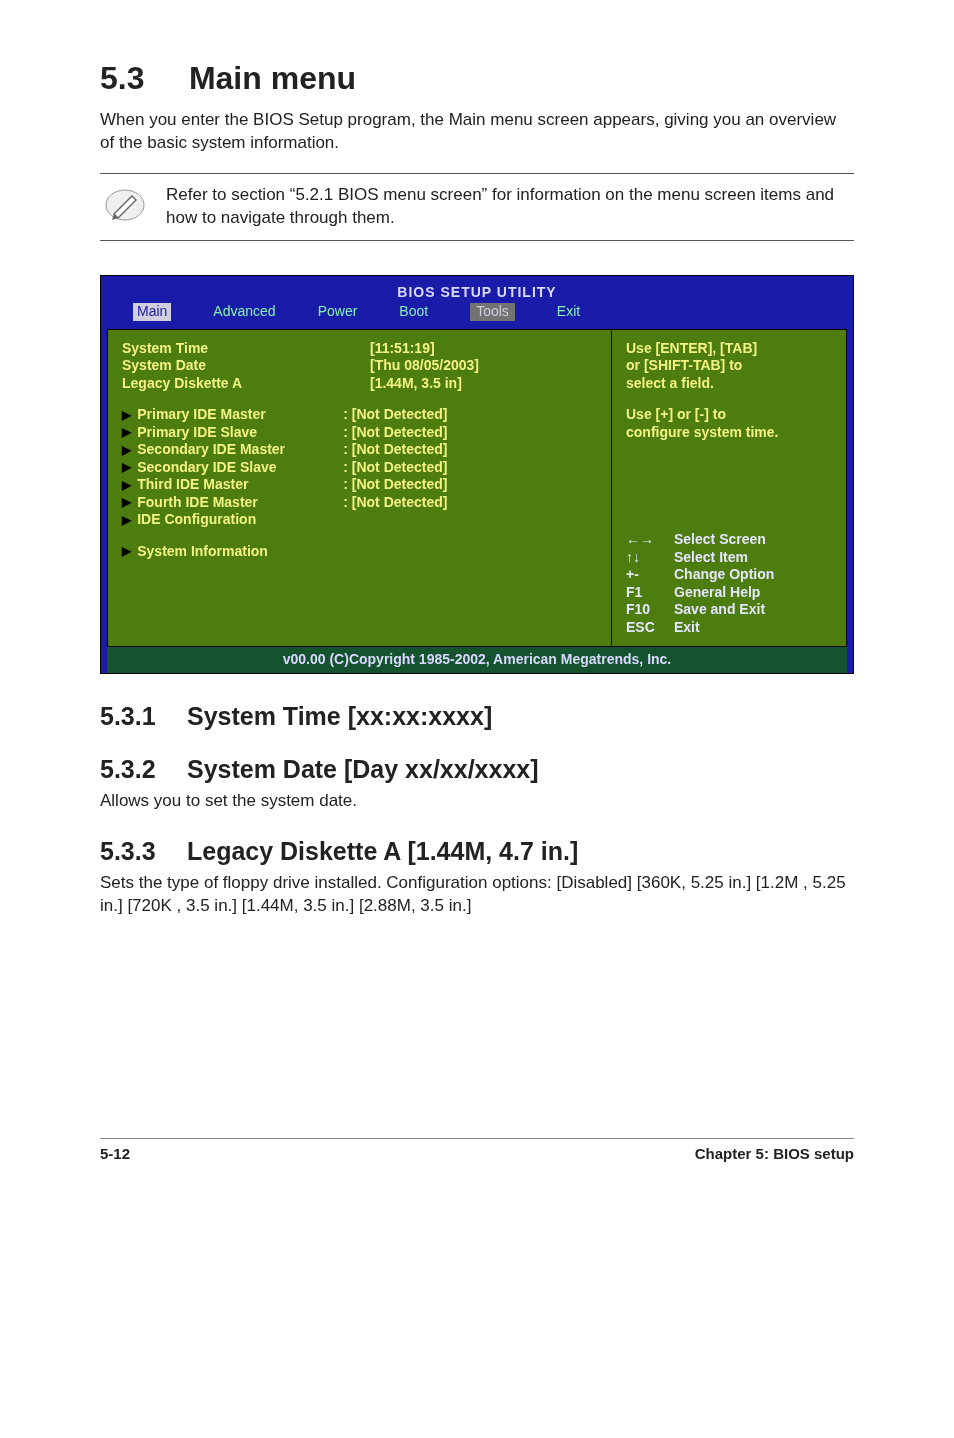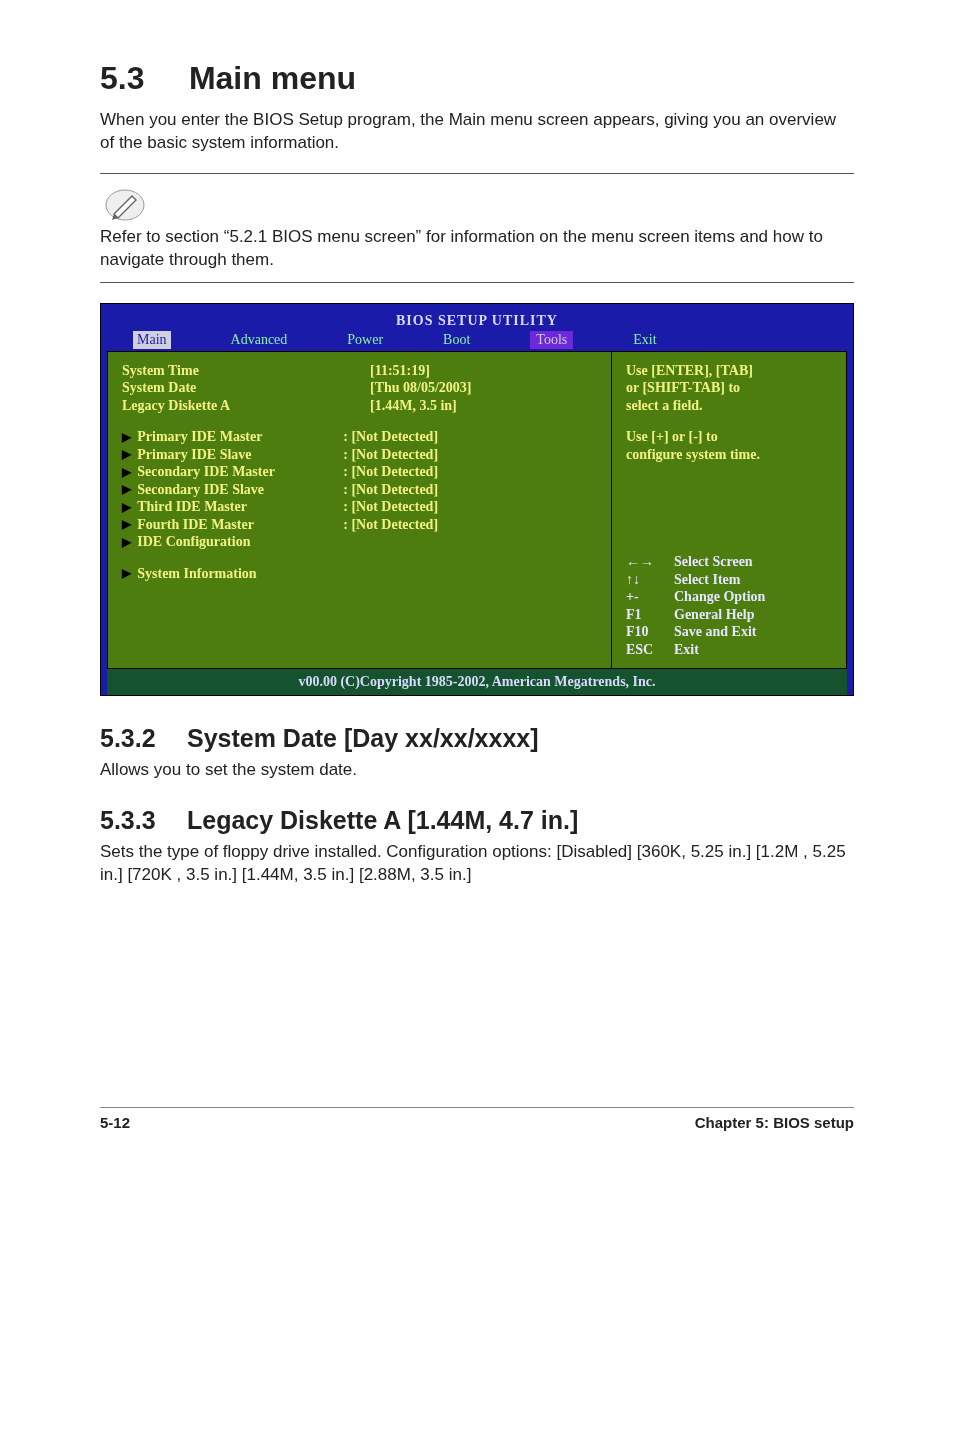--- a/index.html
+++ b/index.html
@@ -26,67 +26,66 @@
     font-size: 17px;
     line-height: 1.35;
     margin: 0 0 18px 0;
   }
   .note-box {
     display: flex;
     align-items: flex-start;
     border-top: 1px solid #555;
     border-bottom: 1px solid #555;
     padding: 10px 0;
-    margin-bottom: 20px;
-    flex-direction: column;
+    margin-bottom: 34px;
   }
   .pencil-icon {
     width: 42px;
     height: 42px;
     flex: 0 0 42px;
     margin-right: 20px;
     margin-left: 4px;
   }
   .note-text {
     font-size: 17px;
     line-height: 1.35;
   }
 
   
   .bios {
-    font-family: Liberation Serif, serif;
+    font-family: Liberation Sans, sans-serif;
     font-size: 14px;
     line-height: 1.25;
     background: #1b1baa;
     color: #d9d9ff;
     border: 1px solid #000;
     padding: 8px 6px 0 6px;
     margin-bottom: 28px;
   }
   .bios .title {
     color: #d9d9ff;
     text-align: center;
     font-weight: bold;
     letter-spacing: 1px;
     margin-bottom: 2px;
   }
   .bios .menubar {
     display: flex;
-    gap: 60px;
+    gap: 42px;
     padding-left: 26px;
-    margin-bottom: 2px;
+    margin-bottom: 8px;
   }
   .bios .menubar span { color: #86efac; }
   .bios .menubar .active {
     background: #cfcfe0;
     color: #1b1baa;
     padding: 0 4px;
   }
   .bios .menubar .tools-tab {
-    background: #6d28d9;
+    background: #737373;
     color: #cfcfe0;
     padding: 0 6px;
   }
   .bios-body {
     display: flex;
     gap: 0;
   }
   .bios-left, .bios-right {
     background: #4d7c0f;
     padding: 10px 14px;
@@ -281,20 +280,24 @@
           <div class="kline">
               <span class="k">ESC</span>
               <span>Exit</span>
             </div>
         </div>
       </div>
     </div>
     <div class="footer">v00.00 (C)Copyright 1985-2002, American Megatrends, Inc.</div>
   </div>
 
+  <h2 class="subsection">
+    <span class="snum">5.3.1</span>
+    <span>System Time [xx:xx:xxxx]</span>
+  </h2>
 
   <h2 class="subsection">
     <span class="snum">5.3.2</span>
     <span>System Date [Day xx/xx/xxxx]</span>
   </h2>
   <p class="body-text">Allows you to set the system date.</p>
 
   <h2 class="subsection">
     <span class="snum">5.3.3</span>
     <span>Legacy Diskette A [1.44M, 4.7 in.]</span>

